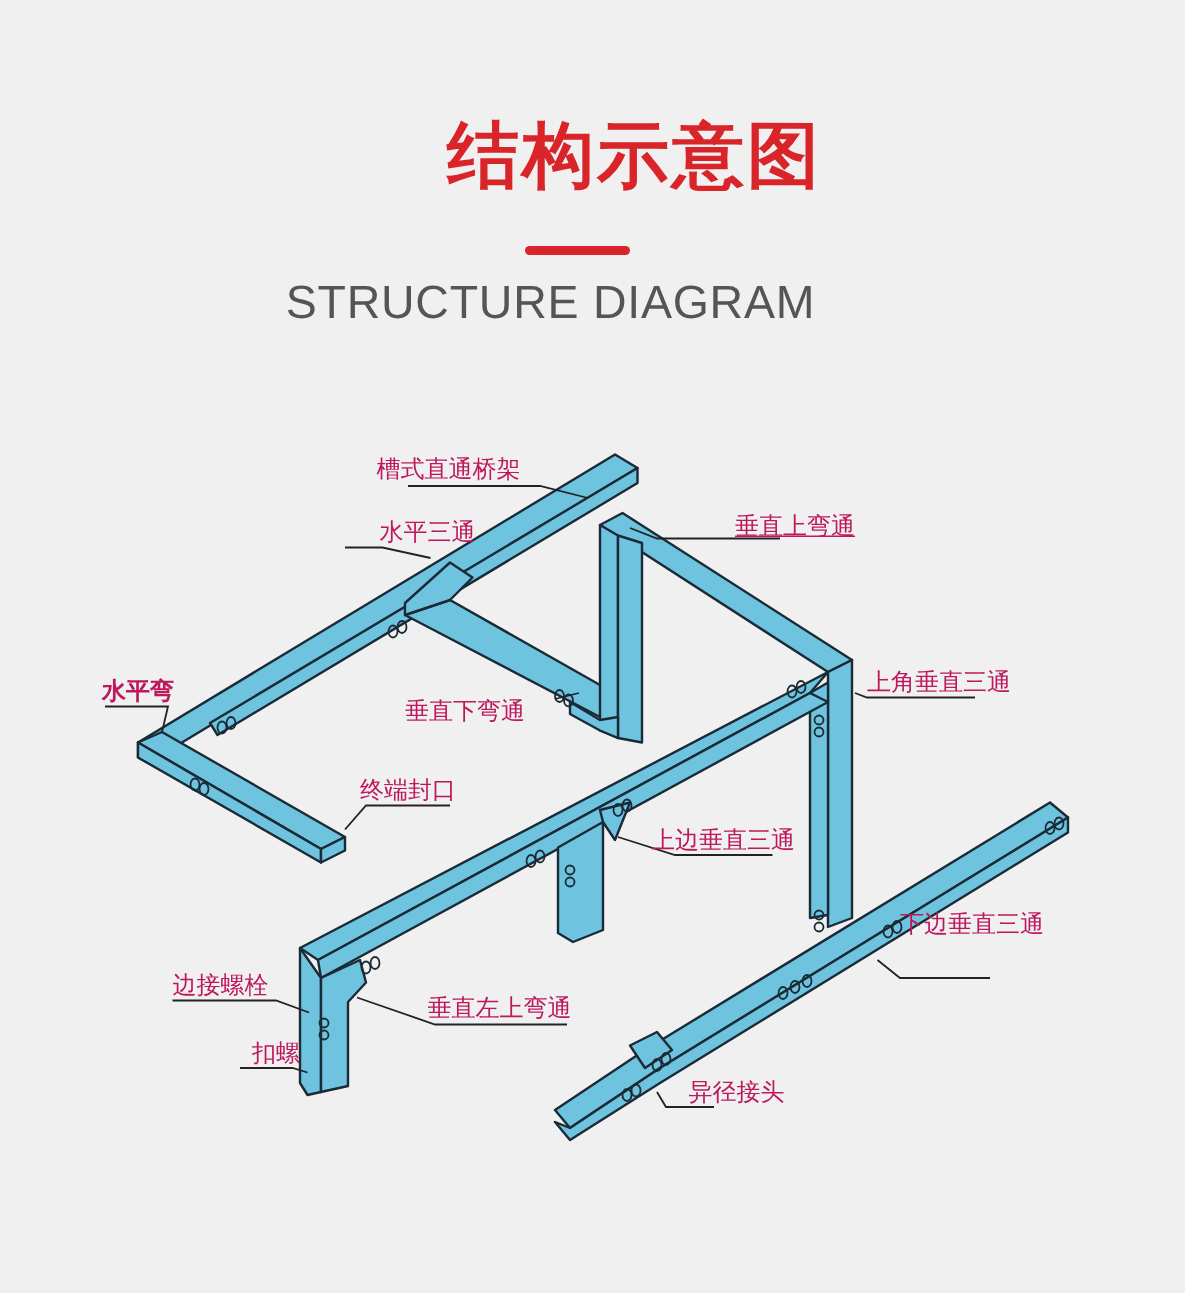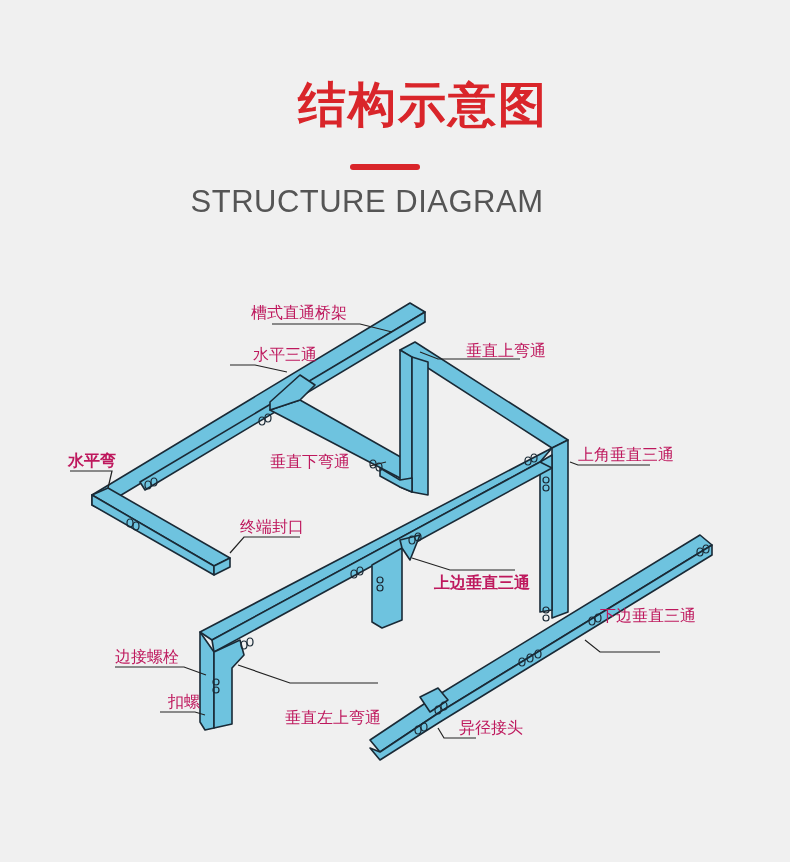--- a/index.html
+++ b/index.html
@@ -120,23 +120,23 @@
     <polyline points="115,667 184,667 206,675"></polyline>
     <polyline points="378,683 290,683 238,665"></polyline>
     <polyline points="660,652 600,652 585,640"></polyline>
     <polyline points="160,712 195,712 205,715"></polyline>
     <polyline points="476,738 444,738 438,728"></polyline>
   </g>
 </svg>
 
 <div class="lbl" style="left:251px;top:303px;">槽式直通桥架</div>
 <div class="lbl" style="left:208px;top:345px;margin-left:45px;">水平三通</div>
-<div class="lbl" style="left:466px;top:341px;">垂直上弯通</div>
+<div class="lbl" style="left:490px;top:341px;text-decoration:underline;">垂直上弯通</div>
 <div class="lbl" style="left:68px;top:451px;font-weight:bold;">水平弯</div>
-<div class="lbl" style="left:270px;top:452px;">垂直下弯通</div>
+<div class="lbl" style="left:270px;top:464px;">垂直下弯通</div>
 <div class="lbl" style="left:578px;top:445px;">上角垂直三通</div>
 <div class="lbl" style="left:240px;top:517px;">终端封口</div>
-<div class="lbl" style="left:434px;top:573px;font-weight:bold;">上边垂直三通</div>
+<div class="lbl" style="left:434px;top:550px;">上边垂直三通</div>
 <div class="lbl" style="left:115px;top:647px;">边接螺栓</div>
-<div class="lbl" style="left:285px;top:662px;margin-top:46px;">垂直左上弯通</div>
+<div class="lbl" style="left:285px;top:662px;">垂直左上弯通</div>
 <div class="lbl" style="left:600px;top:606px;">下边垂直三通</div>
 <div class="lbl" style="left:168px;top:692px;text-align:right;">扣螺</div>
 <div class="lbl" style="left:459px;top:718px;text-align:center;">异径接头</div>
 
 </body></html>

